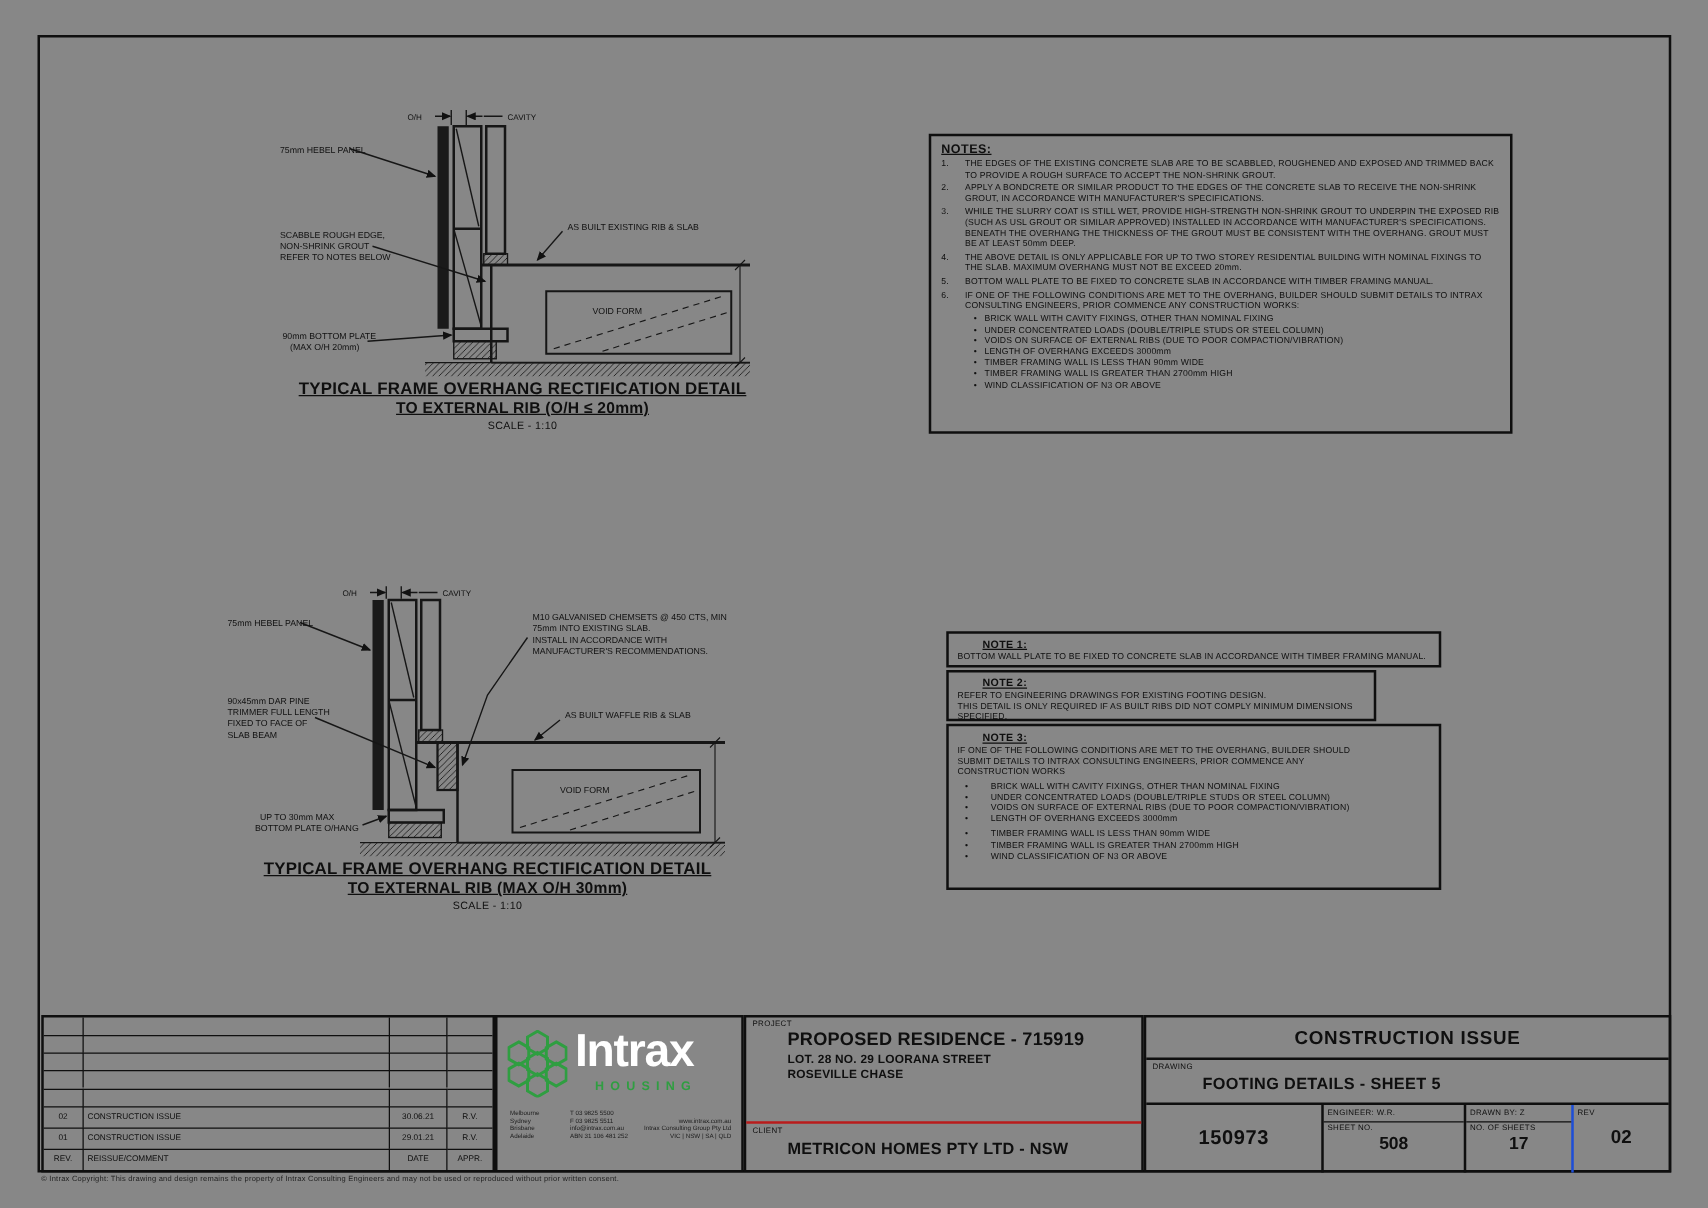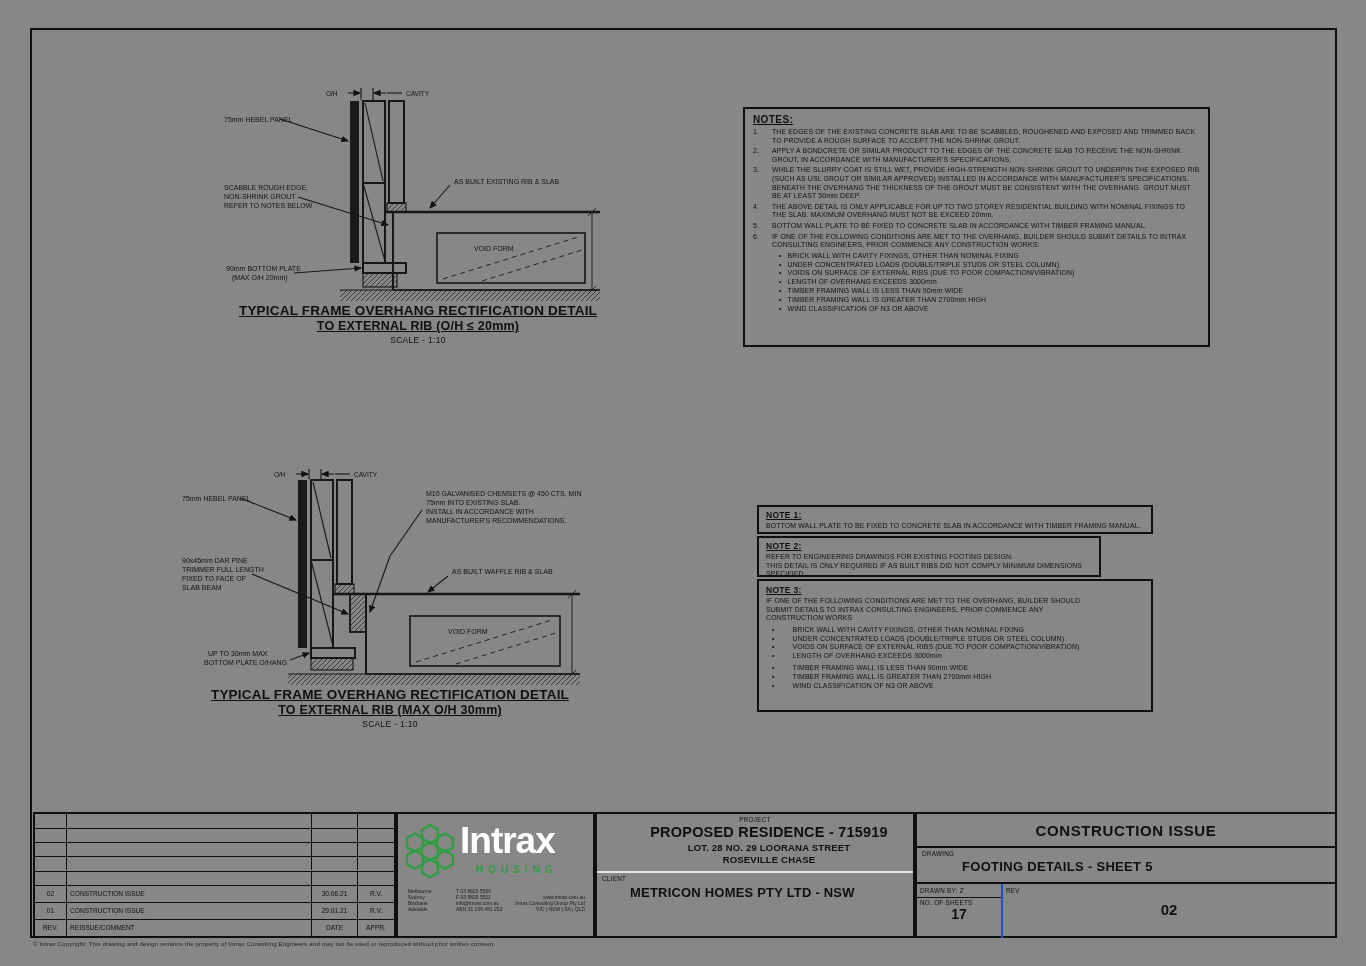--- a/index.html
+++ b/index.html
@@ -12,21 +12,21 @@
   .abs{position:absolute;}
   .sheet-border{border:2px solid #0f0f0f;}
   .box{border:2px solid #0f0f0f;}
   
   .notes-title{font-size:10px;font-weight:bold;text-decoration:underline;letter-spacing:.4px;margin-bottom:3px;}
   .note-item{display:flex;gap:7px;font-size:6.9px;line-height:8.6px;letter-spacing:.15px;margin-bottom:2px;}
   .note-item .num{width:12px;flex:none;}
   .blt{display:flex;gap:6px;font-size:6.9px;line-height:8.8px;padding-left:26px;letter-spacing:.15px;}
   .blt::before{content:"\2022";flex:none;}
   
-  .nb-title{font-size:8.5px;font-weight:bold;text-decoration:underline;letter-spacing:.3px;margin-bottom:2px;}
+  .nb-title{font-size:8.5px;font-weight:bold;text-decoration:underline;letter-spacing:.3px;margin-bottom:2px;margin-left:20px;}
   .nb-text{font-size:6.9px;line-height:8.6px;letter-spacing:.15px;}
   
   .dt-wrap{text-align:center;}
   .dt1{font-size:13.5px;font-weight:bold;letter-spacing:.2px;text-decoration:underline;}
   .dt2{font-size:12.5px;font-weight:bold;letter-spacing:.2px;text-decoration:underline;margin-top:1px;text-align:center;}
   .dt3{font-size:8.5px;margin-top:2px;letter-spacing:.3px;text-align:center;}
   
   .tb{background:transparent;}
   .lbl{font-size:6.3px;letter-spacing:.3px;}
   .rev-grid{display:grid;grid-template-columns:32px 1fr 46px 36px;}
@@ -318,41 +318,49 @@
     <div>ABN 31 106 481 252</div>
   </div>
   <div class="abs tinycol" style="right:8px;top:80px;text-align:right;">
     <div>www.intrax.com.au</div>
     <div>Intrax Consulting Group Pty Ltd</div>
     <div>VIC | NSW | SA | QLD</div>
   </div>
 </div>
 
 <div class="abs box tb" style="left:595px;top:812px;width:320px;height:126px;box-sizing:border-box;">
-  <div style="height:59px;border-bottom:2px solid #e5e5e5;padding:2px 5px;box-sizing:border-box;text-align:center;">
+  <div style="height:85px;border-bottom:2px solid #b91c1c;padding:2px 5px;box-sizing:border-box;">
     <div class="lbl">PROJECT</div>
     <div class="proj-name" style="margin-left:28px;margin-top:1px;">PROPOSED RESIDENCE - 715919</div>
     <div class="proj-addr" style="margin-left:28px;margin-top:2px;">LOT. 28 NO. 29 LOORANA STREET</div>
     <div class="proj-addr" style="margin-left:28px;">ROSEVILLE CHASE</div>
   </div>
   <div style="padding:2px 5px;box-sizing:border-box;">
     <div class="lbl">CLIENT</div>
     <div class="client-name" style="margin-left:28px;margin-top:3px;">METRICON HOMES PTY LTD - NSW</div>
   </div>
 </div>
 
 <div class="abs box tb" style="left:915px;top:812px;width:422px;height:126px;box-sizing:border-box;">
   <div style="height:32px;border-bottom:2px solid #0f0f0f;display:flex;align-items:center;justify-content:center;">
     <div class="status-txt">CONSTRUCTION ISSUE</div>
   </div>
   <div style="height:36px;border-bottom:2px solid #0f0f0f;padding:2px 5px;box-sizing:border-box;">
     <div class="lbl">DRAWING</div>
     <div class="dwg-title" style="margin-top:2px;">FOOTING DETAILS - SHEET 5</div>
   </div>
   <div style="height:54px;display:flex;">
+    <div style="width:142px;border-right:2px solid #0f0f0f;display:flex;align-items:center;justify-content:center;box-sizing:border-box;">
+      <span class="bigval" style="font-size:16px;letter-spacing:.5px;">150973</span>
+    </div>
+    <div style="width:114px;border-right:2px solid #0f0f0f;box-sizing:border-box;">
+      <div class="lbl" style="border-bottom:1.5px solid #0f0f0f;height:13px;line-height:13px;padding-left:3px;">ENGINEER: W.R.</div>
+      <div class="lbl" style="padding-left:3px;margin-top:1px;">SHEET NO.</div>
+      <div class="bigval" style="font-size:14px;text-align:center;">508</div>
+    </div>
     <div style="width:86px;border-right:2px solid #1d4ed8;box-sizing:border-box;">
       <div class="lbl" style="border-bottom:1.5px solid #0f0f0f;height:13px;line-height:13px;padding-left:3px;">DRAWN BY: Z</div>
       <div class="lbl" style="padding-left:3px;margin-top:1px;">NO. OF SHEETS</div>
       <div class="bigval" style="font-size:14px;text-align:center;">17</div>
     </div>
     <div style="flex:1;box-sizing:border-box;">
       <div class="lbl" style="height:13px;line-height:13px;padding-left:3px;">REV</div>
       <div class="bigval" style="font-size:15px;text-align:center;margin-top:4px;">02</div>
     </div>
   </div>

